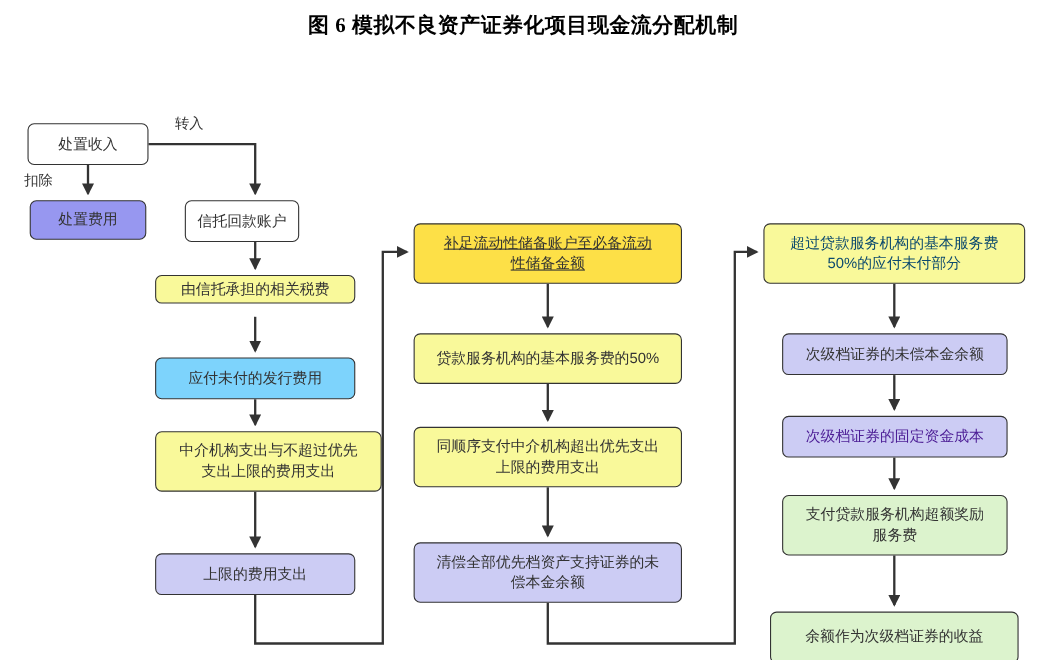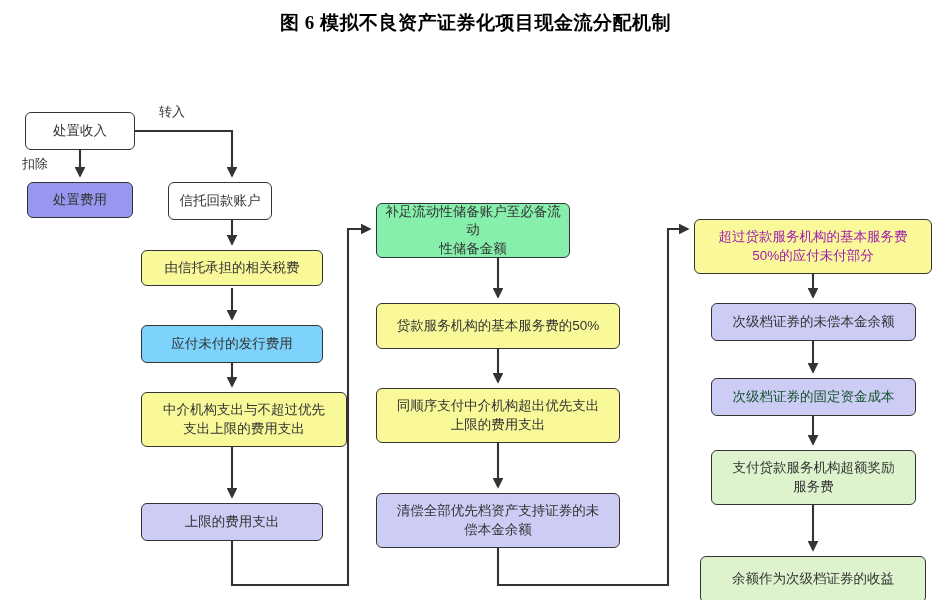--- a/index.html
+++ b/index.html
@@ -102,33 +102,33 @@
     </g>
   </svg>
 
   <div class="edge-label" style="left:22px; top:155px;">扣除</div>
   <div class="edge-label" style="left:159px; top:103px;">转入</div>
 
   <div id="nodes">
       <div class="node" style="left: 25px; top: 112px; width: 110px; height: 38px; background: rgb(255, 255, 255); border-color: rgb(51, 51, 51); color: rgb(51, 51, 51);">处置收入</div>
       <div class="node" style="left: 27px; top: 182px; width: 106px; height: 36px; background: rgb(151, 151, 240); border-color: rgb(51, 51, 51); color: rgb(51, 51, 51);">处置费用</div>
       <div class="node" style="left: 168px; top: 182px; width: 104px; height: 38px; background: rgb(255, 255, 255); border-color: rgb(51, 51, 51); color: rgb(51, 51, 51);">信托回款账户</div>
-      <div class="node" style="left: 141px; top: 250px; width: 182px; height: 36px; background: rgb(249, 249, 154); border-color: rgb(51, 51, 51); color: rgb(51, 51, 51);">由信托承担的相关税费</div>
+      <div class="node" style="left: 141px; top: 250px; width: 182px; height: 26px; background: rgb(249, 249, 154); border-color: rgb(51, 51, 51); color: rgb(51, 51, 51);">由信托承担的相关税费</div>
       <div class="node" style="left: 141px; top: 325px; width: 182px; height: 38px; background: #7dd3fc; border-color: rgb(51, 51, 51); color: rgb(51, 51, 51);">应付未付的发行费用</div>
       <div class="node" style="left: 129px; top: 392px; width: 206px; height: 55px; background: rgb(249, 249, 154); border-color: rgb(51, 51, 51); color: rgb(51, 51, 51); margin-left: 12px;">中介机构支出与不超过优先
 支出上限的费用支出</div>
       <div class="node" style="left: 141px; top: 503px; width: 182px; height: 38px; background: rgb(204, 204, 244); border-color: rgb(51, 51, 51); color: rgb(51, 51, 51);">上限的费用支出</div>
-      <div class="node" style="left: 376px; top: 203px; width: 194px; height: 55px; background: #86efac; border-color: rgb(51, 51, 51); color: rgb(51, 51, 51);">补足流动性储备账户至必备流动
+      <div class="node" style="left: 376px; top: 203px; width: 244px; height: 55px; background: #fde047; border-color: rgb(51, 51, 51); color: rgb(51, 51, 51); text-decoration: underline;">补足流动性储备账户至必备流动
 性储备金额</div>
       <div class="node" style="left: 376px; top: 303px; width: 244px; height: 46px; background: rgb(249, 249, 154); border-color: rgb(51, 51, 51); color: rgb(51, 51, 51);">贷款服务机构的基本服务费的50%</div>
       <div class="node" style="left: 376px; top: 388px; width: 244px; height: 55px; background: rgb(249, 249, 154); border-color: rgb(51, 51, 51); color: rgb(51, 51, 51);">同顺序支付中介机构超出优先支出
 上限的费用支出</div>
       <div class="node" style="left: 376px; top: 493px; width: 244px; height: 55px; background: rgb(204, 204, 244); border-color: rgb(51, 51, 51); color: rgb(51, 51, 51);">清偿全部优先档资产支持证券的未
 偿本金余额</div>
-      <div class="node" style="left: 694px; top: 203px; width: 238px; height: 55px; background: rgb(249, 249, 154); border-color: rgb(51, 51, 51); color: #a21caf; margin-top: 16px;">超过贷款服务机构的基本服务费
+      <div class="node" style="left: 694px; top: 203px; width: 238px; height: 55px; background: rgb(249, 249, 154); border-color: rgb(51, 51, 51); color: #0c4a6e;">超过贷款服务机构的基本服务费
 50%的应付未付部分</div>
       <div class="node" style="left: 711px; top: 303px; width: 205px; height: 38px; background: rgb(204, 204, 244); border-color: rgb(51, 51, 51); color: rgb(51, 51, 51);">次级档证券的未偿本金余额</div>
-      <div class="node" style="left: 711px; top: 378px; width: 205px; height: 38px; background: rgb(204, 204, 244); border-color: rgb(51, 51, 51); color: #14532d;">次级档证券的固定资金成本</div>
+      <div class="node" style="left: 711px; top: 378px; width: 205px; height: 38px; background: rgb(204, 204, 244); border-color: rgb(51, 51, 51); color: #4c1d95;">次级档证券的固定资金成本</div>
       <div class="node" style="left: 711px; top: 450px; width: 205px; height: 55px; background: rgb(220, 243, 205); border-color: rgb(51, 51, 51); color: rgb(51, 51, 51);">支付贷款服务机构超额奖励
 服务费</div>
       <div class="node" style="left: 700px; top: 556px; width: 226px; height: 47px; background: rgb(220, 243, 205); border-color: rgb(51, 51, 51); color: rgb(51, 51, 51);">余额作为次级档证券的收益</div>
     </div>
 </div>
 
 </body></html>

